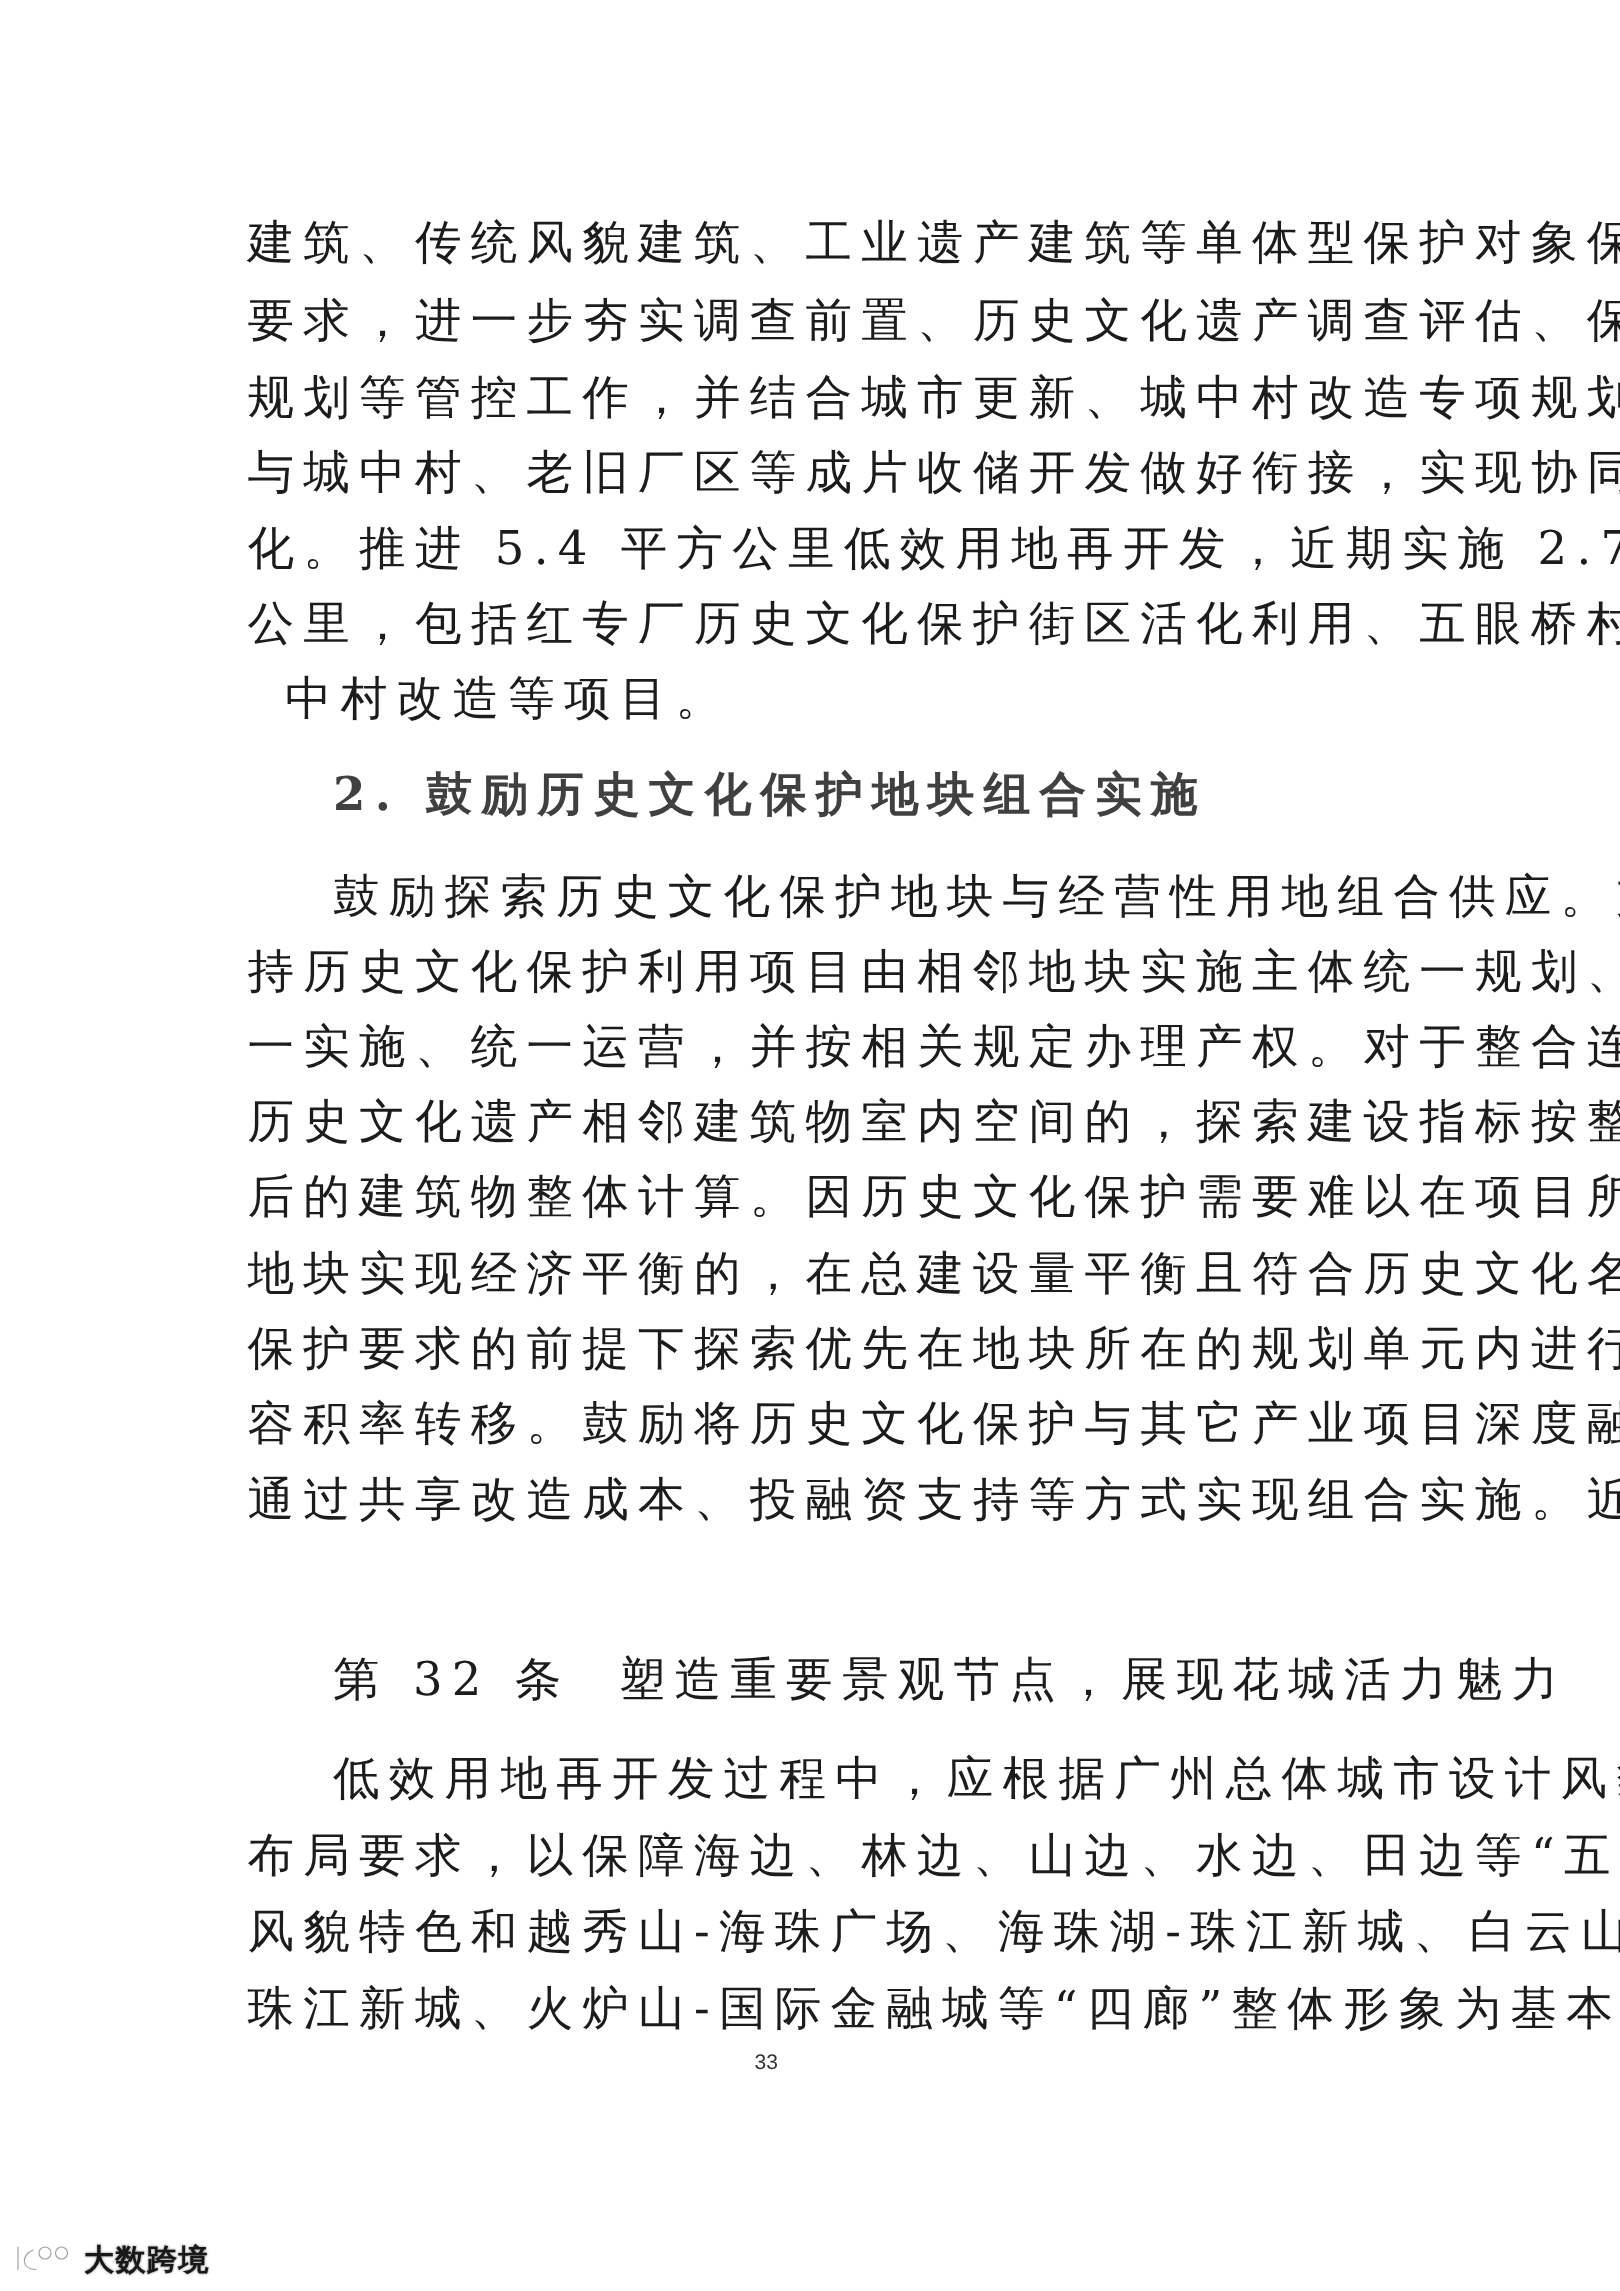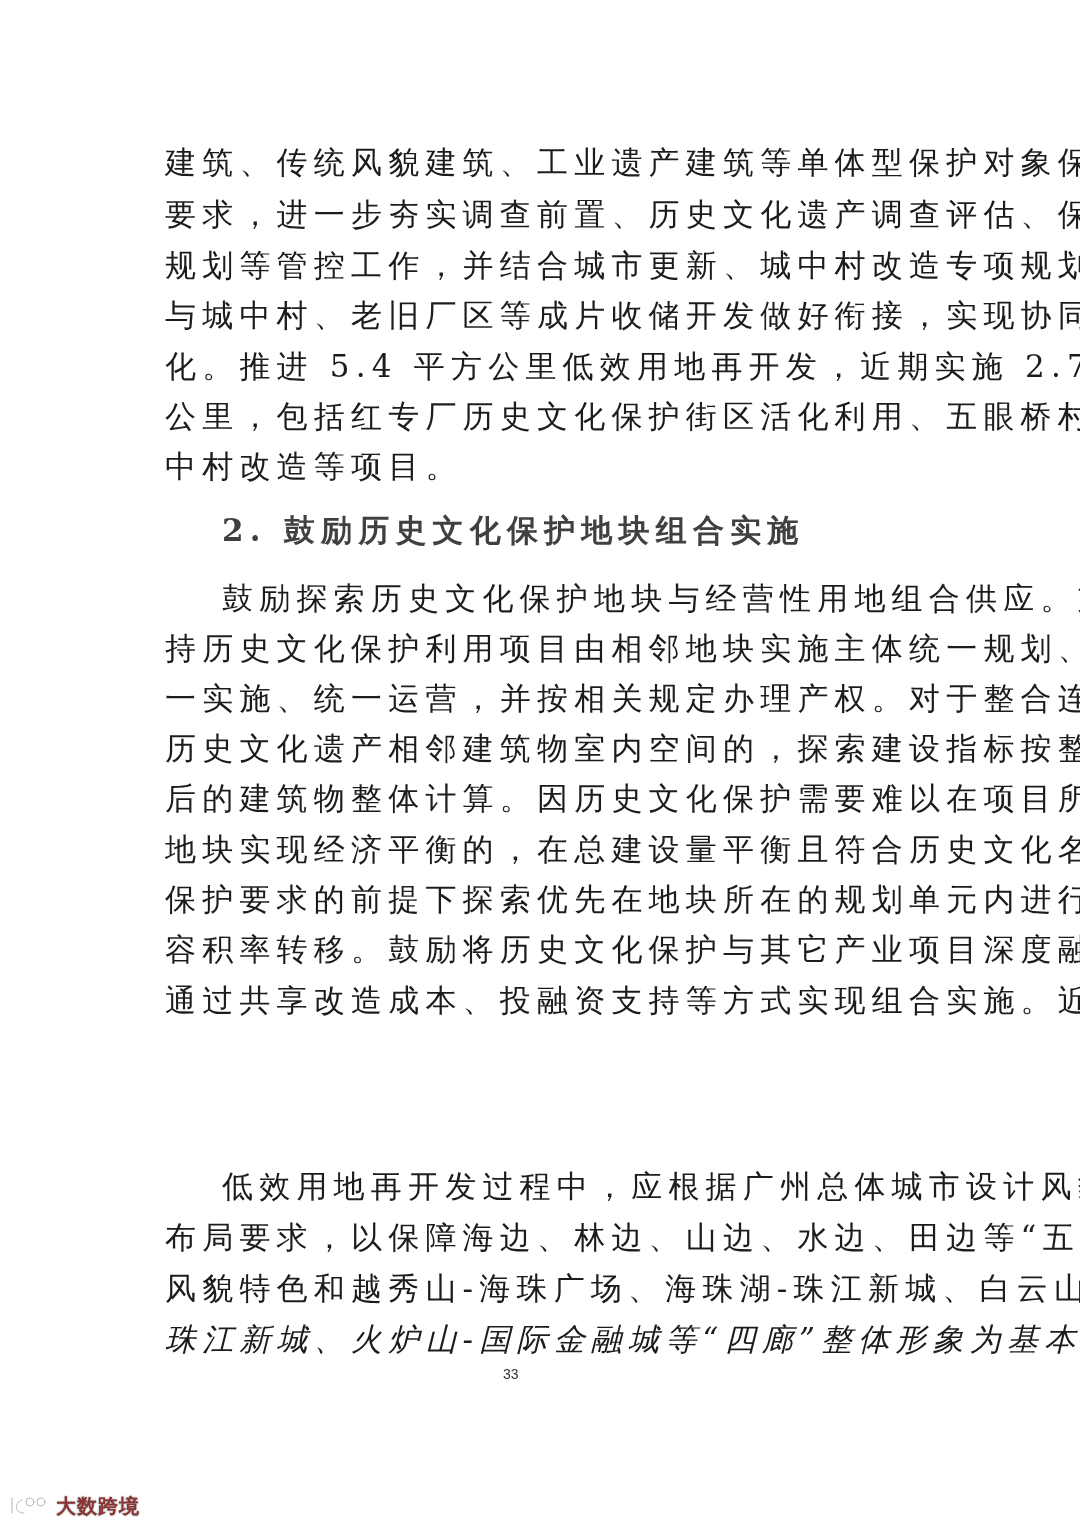--- a/index.html
+++ b/index.html
@@ -61,56 +61,57 @@
     }
     .watermark-logo {
       width: 44px;
       height: 22px;
       position: relative;
     }
     .watermark-text {
       font-family: "DejaVu Sans", sans-serif;
       font-size: 20px;
       font-weight: bold;
-      color: #7f1d1d;
+      color: #000000;
       text-shadow: 0 0 2px #999, 0 0 1px #888;
       letter-spacing: 1px;
       text-align: right;
     }
   </style>
 </head>
 <body>
 
 <div class="page">
 
   <div class="line" style="top:142px;">建筑、传统风貌建筑、工业遗产建筑等单体型保护对象保护</div>
   <div class="line" style="top:194px;">要求，进一步夯实调查前置、历史文化遗产调查评估、保护</div>
   <div class="line" style="top:245px;">规划等管控工作，并结合城市更新、城中村改造专项规划，</div>
   <div class="line" style="top:295px;">与城中村、老旧厂区等成片收储开发做好衔接，实现协同活</div>
   <div class="line" style="top:346px;">化。推进 5.4 平方公里低效用地再开发，近期实施 2.7 平方</div>
   <div class="line" style="top:396px;">公里，包括红专厂历史文化保护街区活化利用、五眼桥村城</div>
-  <div class="line" style="top:446px;">中村改造等项目。</div>
+  <div class="line" style="top:446px;margin-left:25px;">中村改造等项目。</div>
 
   <div class="line indent heading" style="top:510px;">2. 鼓励历史文化保护地块组合实施</div>
 
   <div class="line indent" style="top:578px;">鼓励探索历史文化保护地块与经营性用地组合供应。支</div>
   <div class="line" style="top:628px;">持历史文化保护利用项目由相邻地块实施主体统一规划、统</div>
   <div class="line" style="top:678px;">一实施、统一运营，并按相关规定办理产权。对于整合连通</div>
   <div class="line" style="top:728px;">历史文化遗产相邻建筑物室内空间的，探索建设指标按整合</div>
   <div class="line" style="top:778px;">后的建筑物整体计算。因历史文化保护需要难以在项目所在</div>
   <div class="line" style="top:829px;">地块实现经济平衡的，在总建设量平衡且符合历史文化名城</div>
   <div class="line" style="top:879px;">保护要求的前提下探索优先在地块所在的规划单元内进行</div>
   <div class="line" style="top:929px;">容积率转移。鼓励将历史文化保护与其它产业项目深度融合，</div>
   <div class="line" style="top:980px;">通过共享改造成本、投融资支持等方式实现组合实施。近期</div>
 
+  <div class="line indent article-heading" style="top:1100px; white-space:pre;">第 32 条  塑造重要景观节点，展现花城活力魅力</div>
 
   <div class="line indent" style="top:1166px;">低效用地再开发过程中，应根据广州总体城市设计风貌</div>
   <div class="line" style="top:1217px;">布局要求，以保障海边、林边、山边、水边、田边等“五边”</div>
   <div class="line" style="top:1268px;">风貌特色和越秀山-海珠广场、海珠湖-珠江新城、白云山-</div>
-  <div class="line" style="top:1319px;font-style:italic;">珠江新城、火炉山-国际金融城等“四廊”整体形象为基本</div>
+  <div class="line" style="top:1319px;">珠江新城、火炉山-国际金融城等“四廊”整体形象为基本</div>
 
   <div class="page-number">33</div>
 
   <div class="watermark">
     <span class="watermark-logo">
       <svg width="44" height="22" viewBox="0 0 44 22">
         <g fill="none" stroke="#ffffff" stroke-width="3" stroke-linecap="round">
           <path d="M4 3 L4 18"></path>
           <path d="M14 5 C6 8 6 18 16 18"></path>
           <circle cx="22" cy="7" r="4"></circle>

